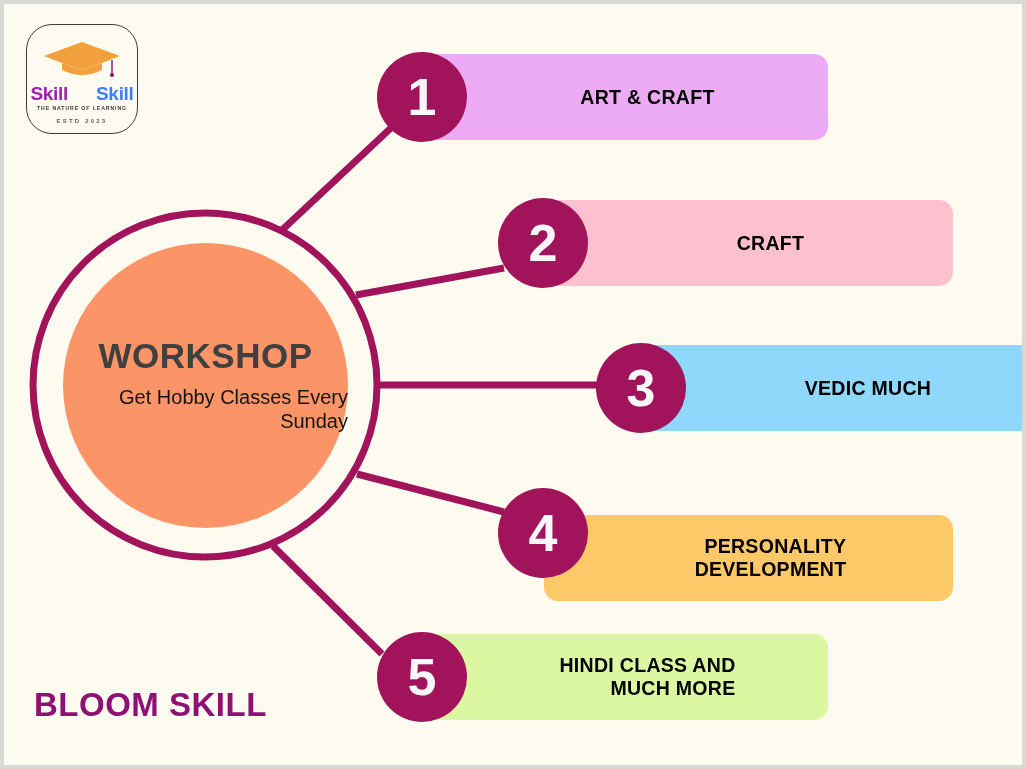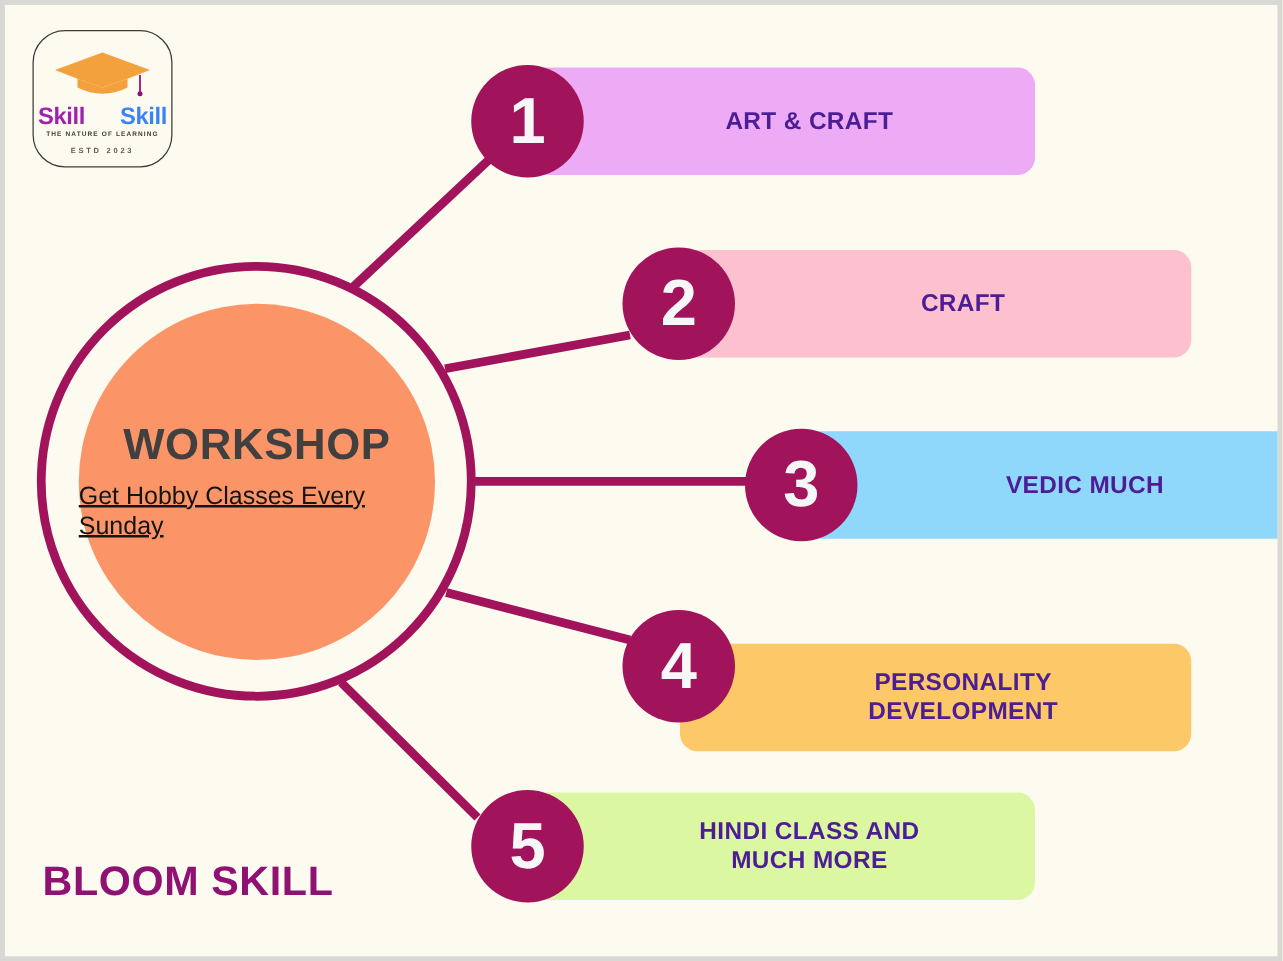--- a/index.html
+++ b/index.html
@@ -109,45 +109,44 @@
     font-weight: 700;
     color: #404040;
     letter-spacing: 0.5px;
     line-height: 1.1;
     margin-bottom: 9px;
   }
   #hub .hub-sub {
     font-size: 20px;
     color: #141414;
     line-height: 1.22;
-    text-align: left;
+    text-align: right;
     font-weight: 400;
-    text-decoration: underline;
   }
 
   
   .row {
     position: absolute;
     height: 86px;
   }
   .row .bar {
     position: absolute;
     left: 46px;
     top: 0;
     height: 86px;
     border-radius: 14px;
     display: flex;
     align-items: center;
     justify-content: center;
   }
   .row .bar-label {
     font-size: 19.5px;
     font-weight: 700;
-    color: #4c1d95;
-    text-align: center;
+    color: #000000;
+    text-align: right;
     line-height: 1.18;
     letter-spacing: 0.3px;
     padding-left: 44px;
     white-space: pre-line;
   }
   .row .num {
     position: absolute;
     left: 0;
     top: -2px;
     width: 90px;

